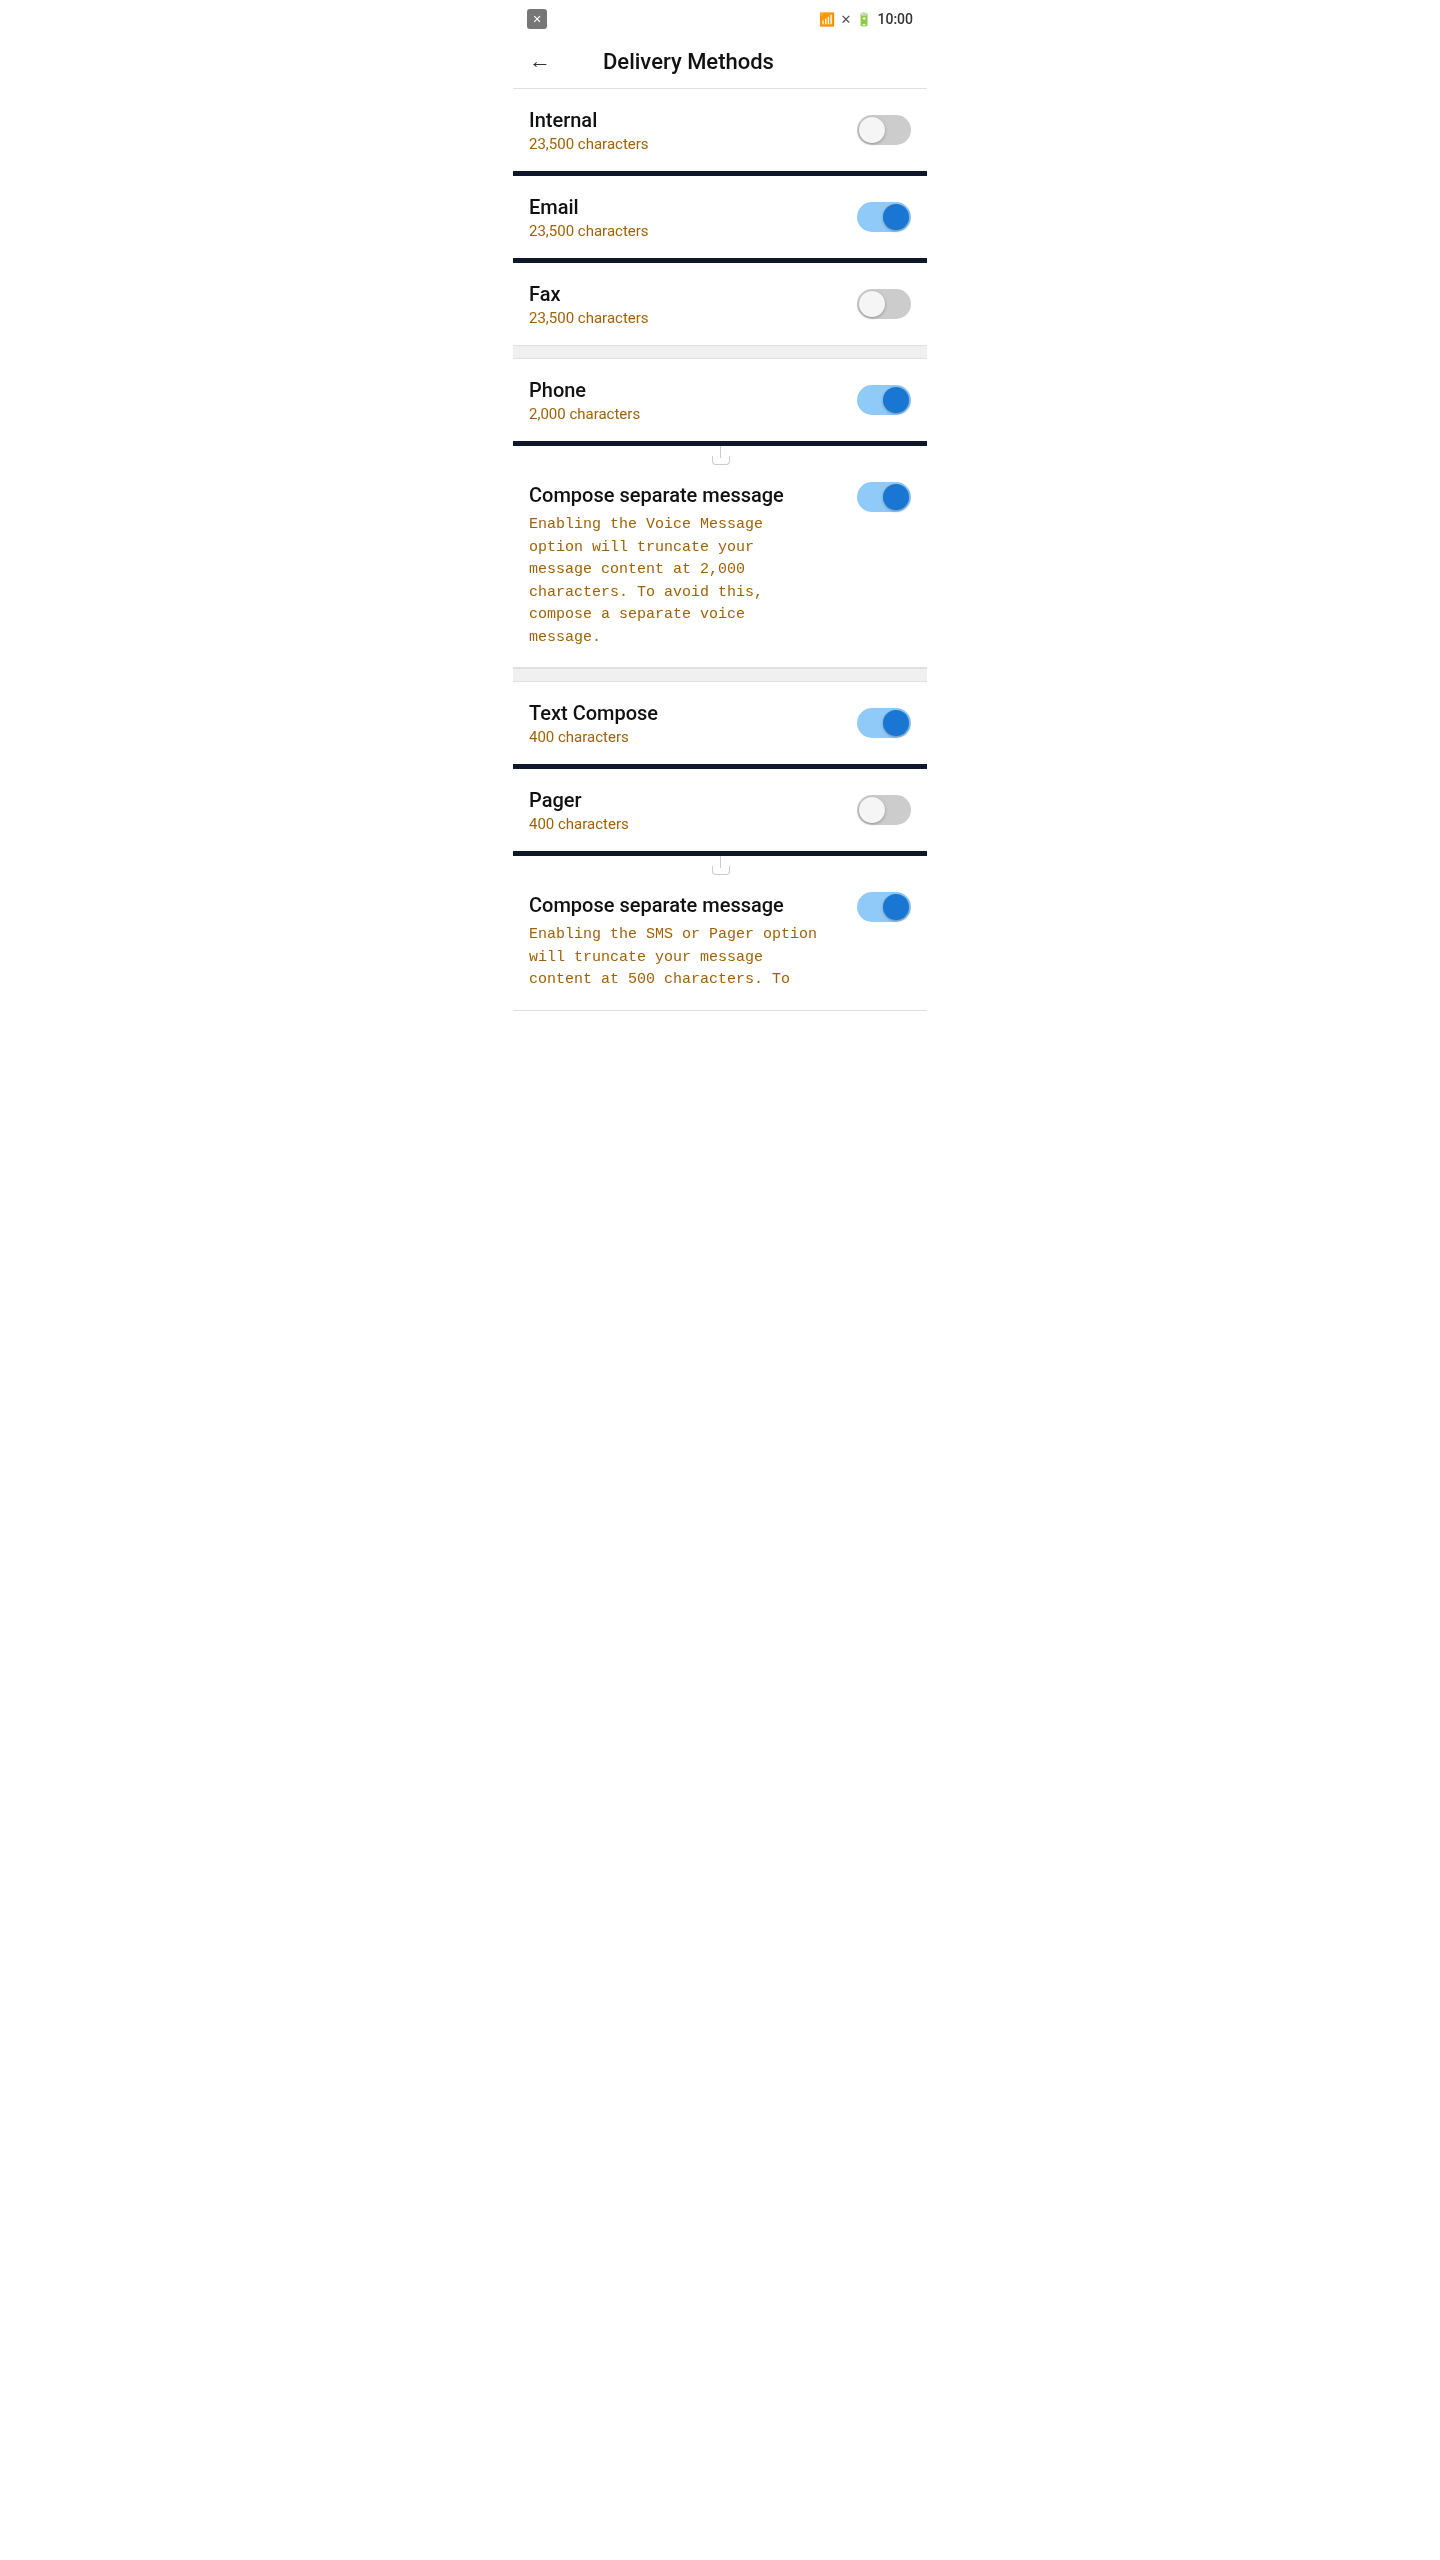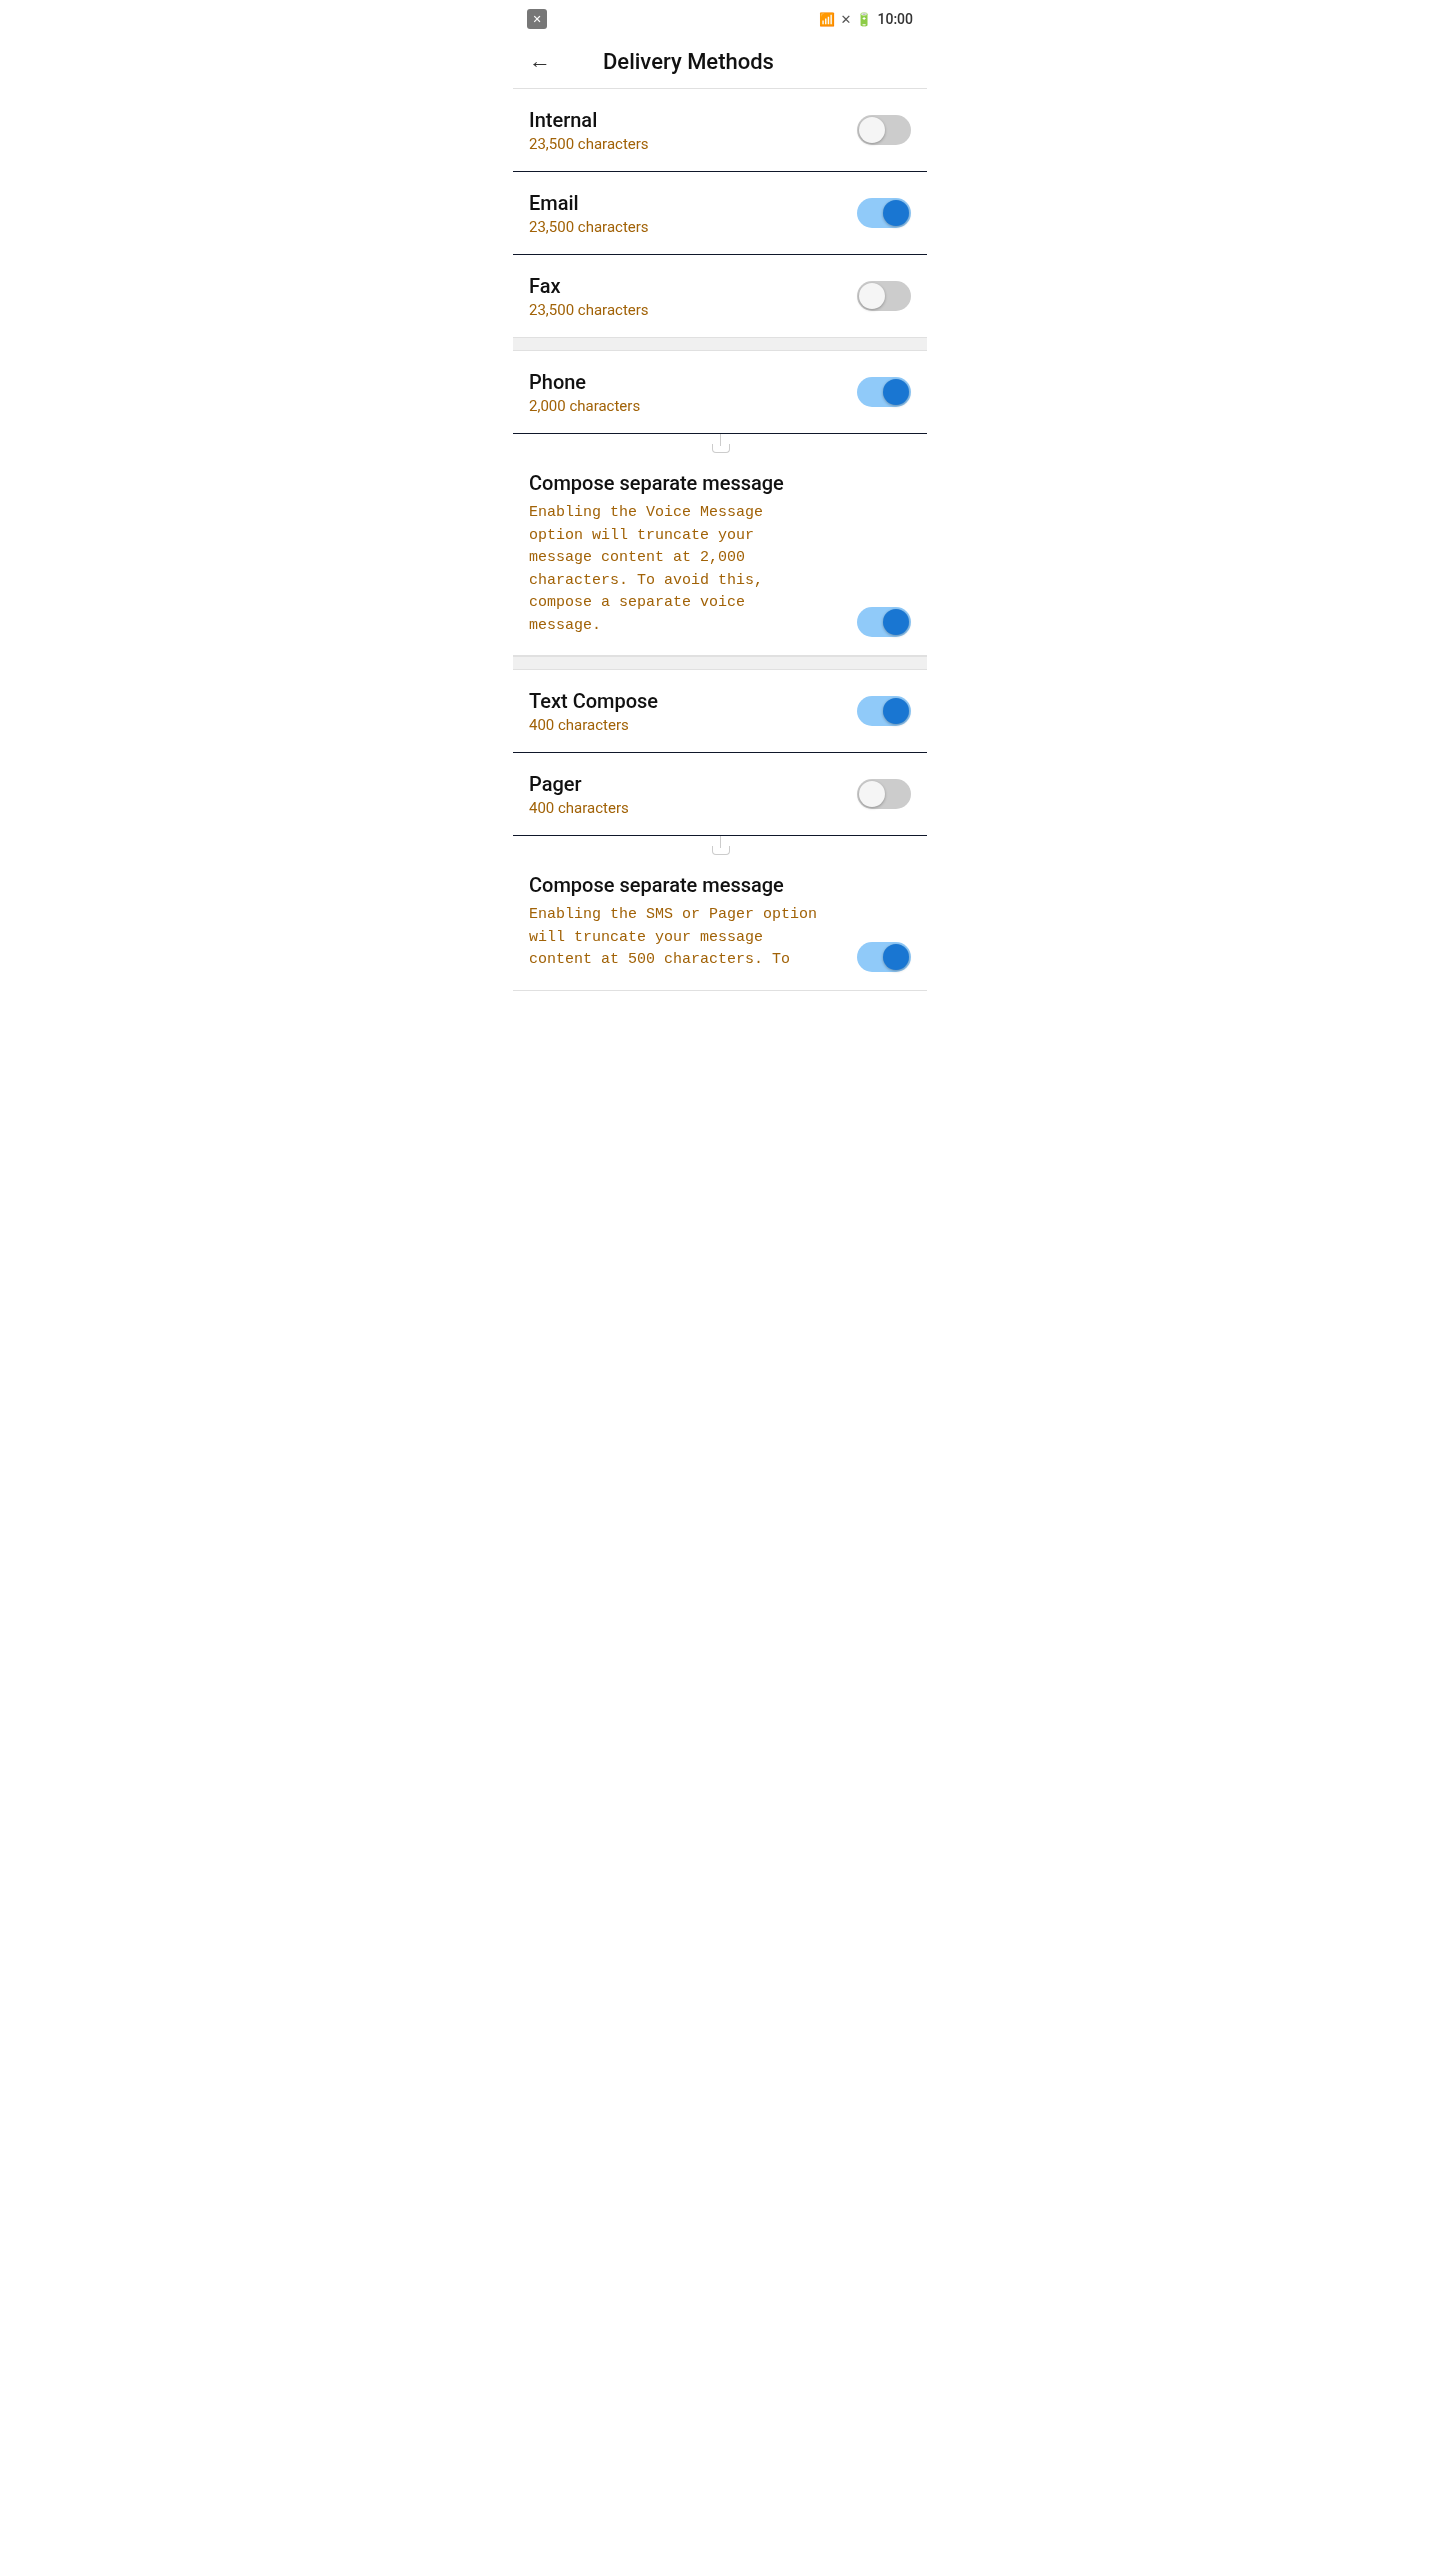--- a/index.html
+++ b/index.html
@@ -97,21 +97,21 @@
     .section {
       background: #fff;
     }
 
     
     .list-item {
       display: flex;
       align-items: center;
       justify-content: space-between;
       padding: 18px 16px;
-      border-bottom: 1px solid #0f172a;
+      border-bottom: 5px solid #0f172a;
     }
 
     .list-item:last-child {
       border-bottom: none;
     }
 
     .item-text {
       flex: 1;
     }
 
@@ -212,21 +212,21 @@
       height: 8px;
       border-left: 1px solid #ccc;
       border-right: 1px solid #ccc;
       border-bottom: 1px solid #ccc;
       border-bottom-left-radius: 4px;
       border-bottom-right-radius: 4px;
     }
 
     .sub-list-item {
       display: flex;
-      align-items: flex-end;
+      align-items: flex-start;
       justify-content: space-between;
       padding: 16px 16px 18px 16px;
       border-bottom: 1px solid #e0e0e0;
       background: #fff;
     }
 
     .sub-item-description {
       font-size: 15px;
       color: #a16207;
       margin-top: 6px;

